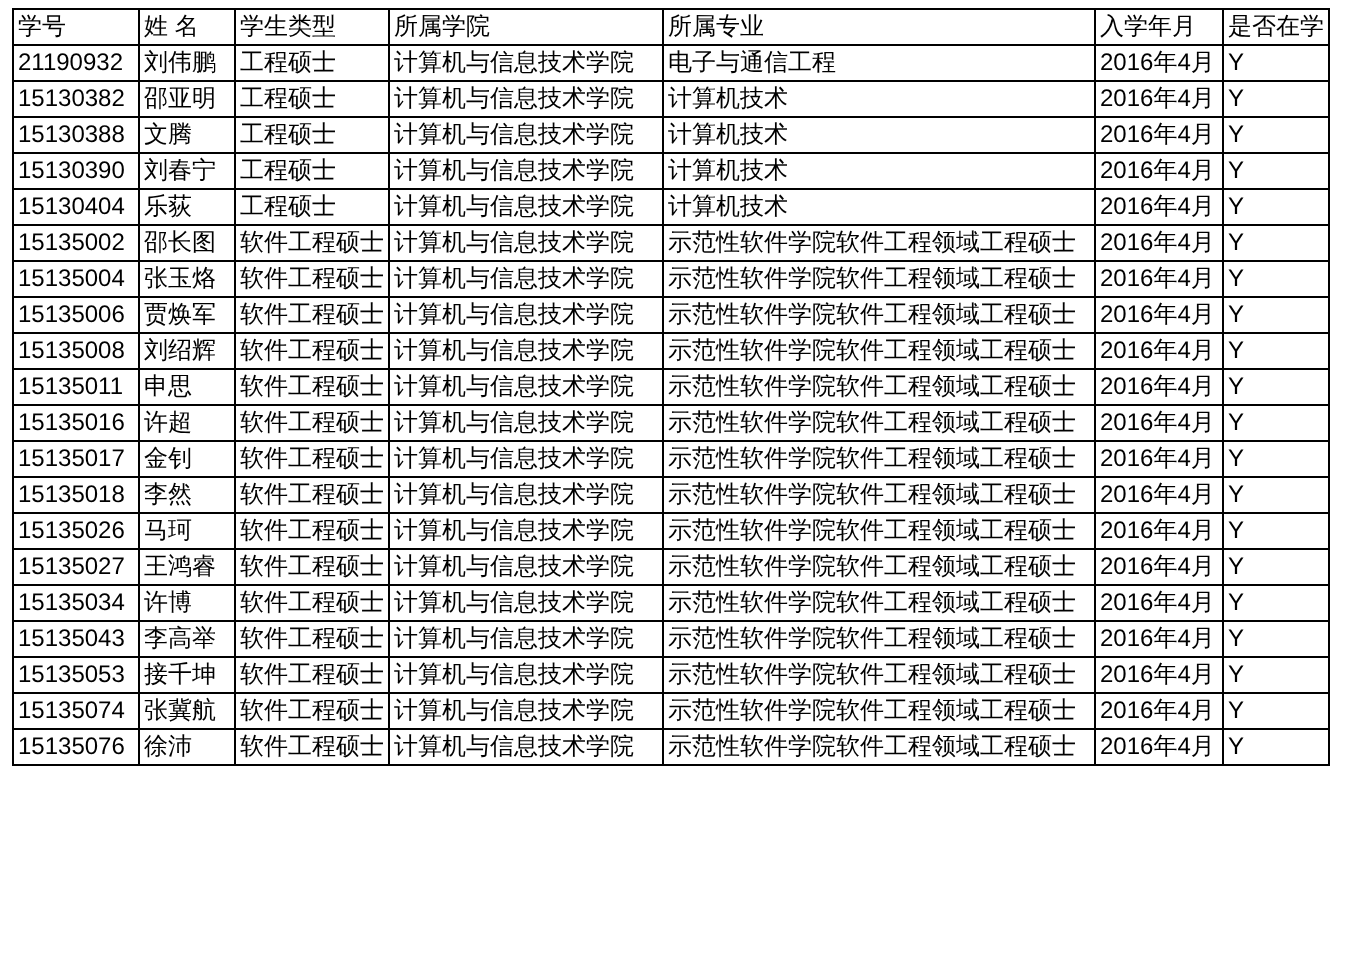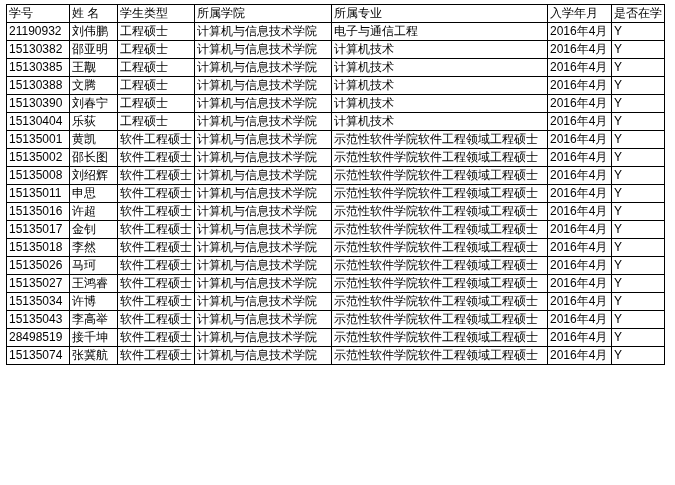--- a/index.html
+++ b/index.html
@@ -83,29 +83,20 @@
       <tr>
         <td>15130382</td>
         <td>邵亚明</td>
         <td>工程硕士</td>
         <td>计算机与信息技术学院</td>
         <td>计算机技术</td>
         <td>2016年4月</td>
         <td>Y</td>
       </tr>
       <tr>
-        <td>15130385</td>
-        <td>王觏</td>
-        <td>工程硕士</td>
-        <td>计算机与信息技术学院</td>
-        <td>计算机技术</td>
-        <td>2016年4月</td>
-        <td>Y</td>
-      </tr>
-      <tr>
         <td>15130388</td>
         <td>文腾</td>
         <td>工程硕士</td>
         <td>计算机与信息技术学院</td>
         <td>计算机技术</td>
         <td>2016年4月</td>
         <td>Y</td>
       </tr>
       <tr>
         <td>15130390</td>
@@ -119,38 +110,47 @@
       <tr>
         <td>15130404</td>
         <td>乐荻</td>
         <td>工程硕士</td>
         <td>计算机与信息技术学院</td>
         <td>计算机技术</td>
         <td>2016年4月</td>
         <td>Y</td>
       </tr>
       <tr>
-        <td>15135001</td>
-        <td>黄凯</td>
-        <td>软件工程硕士</td>
-        <td>计算机与信息技术学院</td>
-        <td>示范性软件学院软件工程领域工程硕士</td>
-        <td>2016年4月</td>
-        <td>Y</td>
-      </tr>
-      <tr>
         <td>15135002</td>
         <td>邵长图</td>
         <td>软件工程硕士</td>
         <td>计算机与信息技术学院</td>
         <td>示范性软件学院软件工程领域工程硕士</td>
         <td>2016年4月</td>
         <td>Y</td>
       </tr>
       <tr>
+        <td>15135004</td>
+        <td>张玉烙</td>
+        <td>软件工程硕士</td>
+        <td>计算机与信息技术学院</td>
+        <td>示范性软件学院软件工程领域工程硕士</td>
+        <td>2016年4月</td>
+        <td>Y</td>
+      </tr>
+      <tr>
+        <td>15135006</td>
+        <td>贾焕军</td>
+        <td>软件工程硕士</td>
+        <td>计算机与信息技术学院</td>
+        <td>示范性软件学院软件工程领域工程硕士</td>
+        <td>2016年4月</td>
+        <td>Y</td>
+      </tr>
+      <tr>
         <td>15135008</td>
         <td>刘绍辉</td>
         <td>软件工程硕士</td>
         <td>计算机与信息技术学院</td>
         <td>示范性软件学院软件工程领域工程硕士</td>
         <td>2016年4月</td>
         <td>Y</td>
       </tr>
       <tr>
         <td>15135011</td>
@@ -218,31 +218,40 @@
       <tr>
         <td>15135043</td>
         <td>李高举</td>
         <td>软件工程硕士</td>
         <td>计算机与信息技术学院</td>
         <td>示范性软件学院软件工程领域工程硕士</td>
         <td>2016年4月</td>
         <td>Y</td>
       </tr>
       <tr>
-        <td>28498519</td>
+        <td>15135053</td>
         <td>接千坤</td>
         <td>软件工程硕士</td>
         <td>计算机与信息技术学院</td>
         <td>示范性软件学院软件工程领域工程硕士</td>
         <td>2016年4月</td>
         <td>Y</td>
       </tr>
       <tr>
         <td>15135074</td>
         <td>张冀航</td>
+        <td>软件工程硕士</td>
+        <td>计算机与信息技术学院</td>
+        <td>示范性软件学院软件工程领域工程硕士</td>
+        <td>2016年4月</td>
+        <td>Y</td>
+      </tr>
+      <tr>
+        <td>15135076</td>
+        <td>徐沛</td>
         <td>软件工程硕士</td>
         <td>计算机与信息技术学院</td>
         <td>示范性软件学院软件工程领域工程硕士</td>
         <td>2016年4月</td>
         <td>Y</td>
       </tr>
     </tbody>
 </table>
 
 </body></html>

